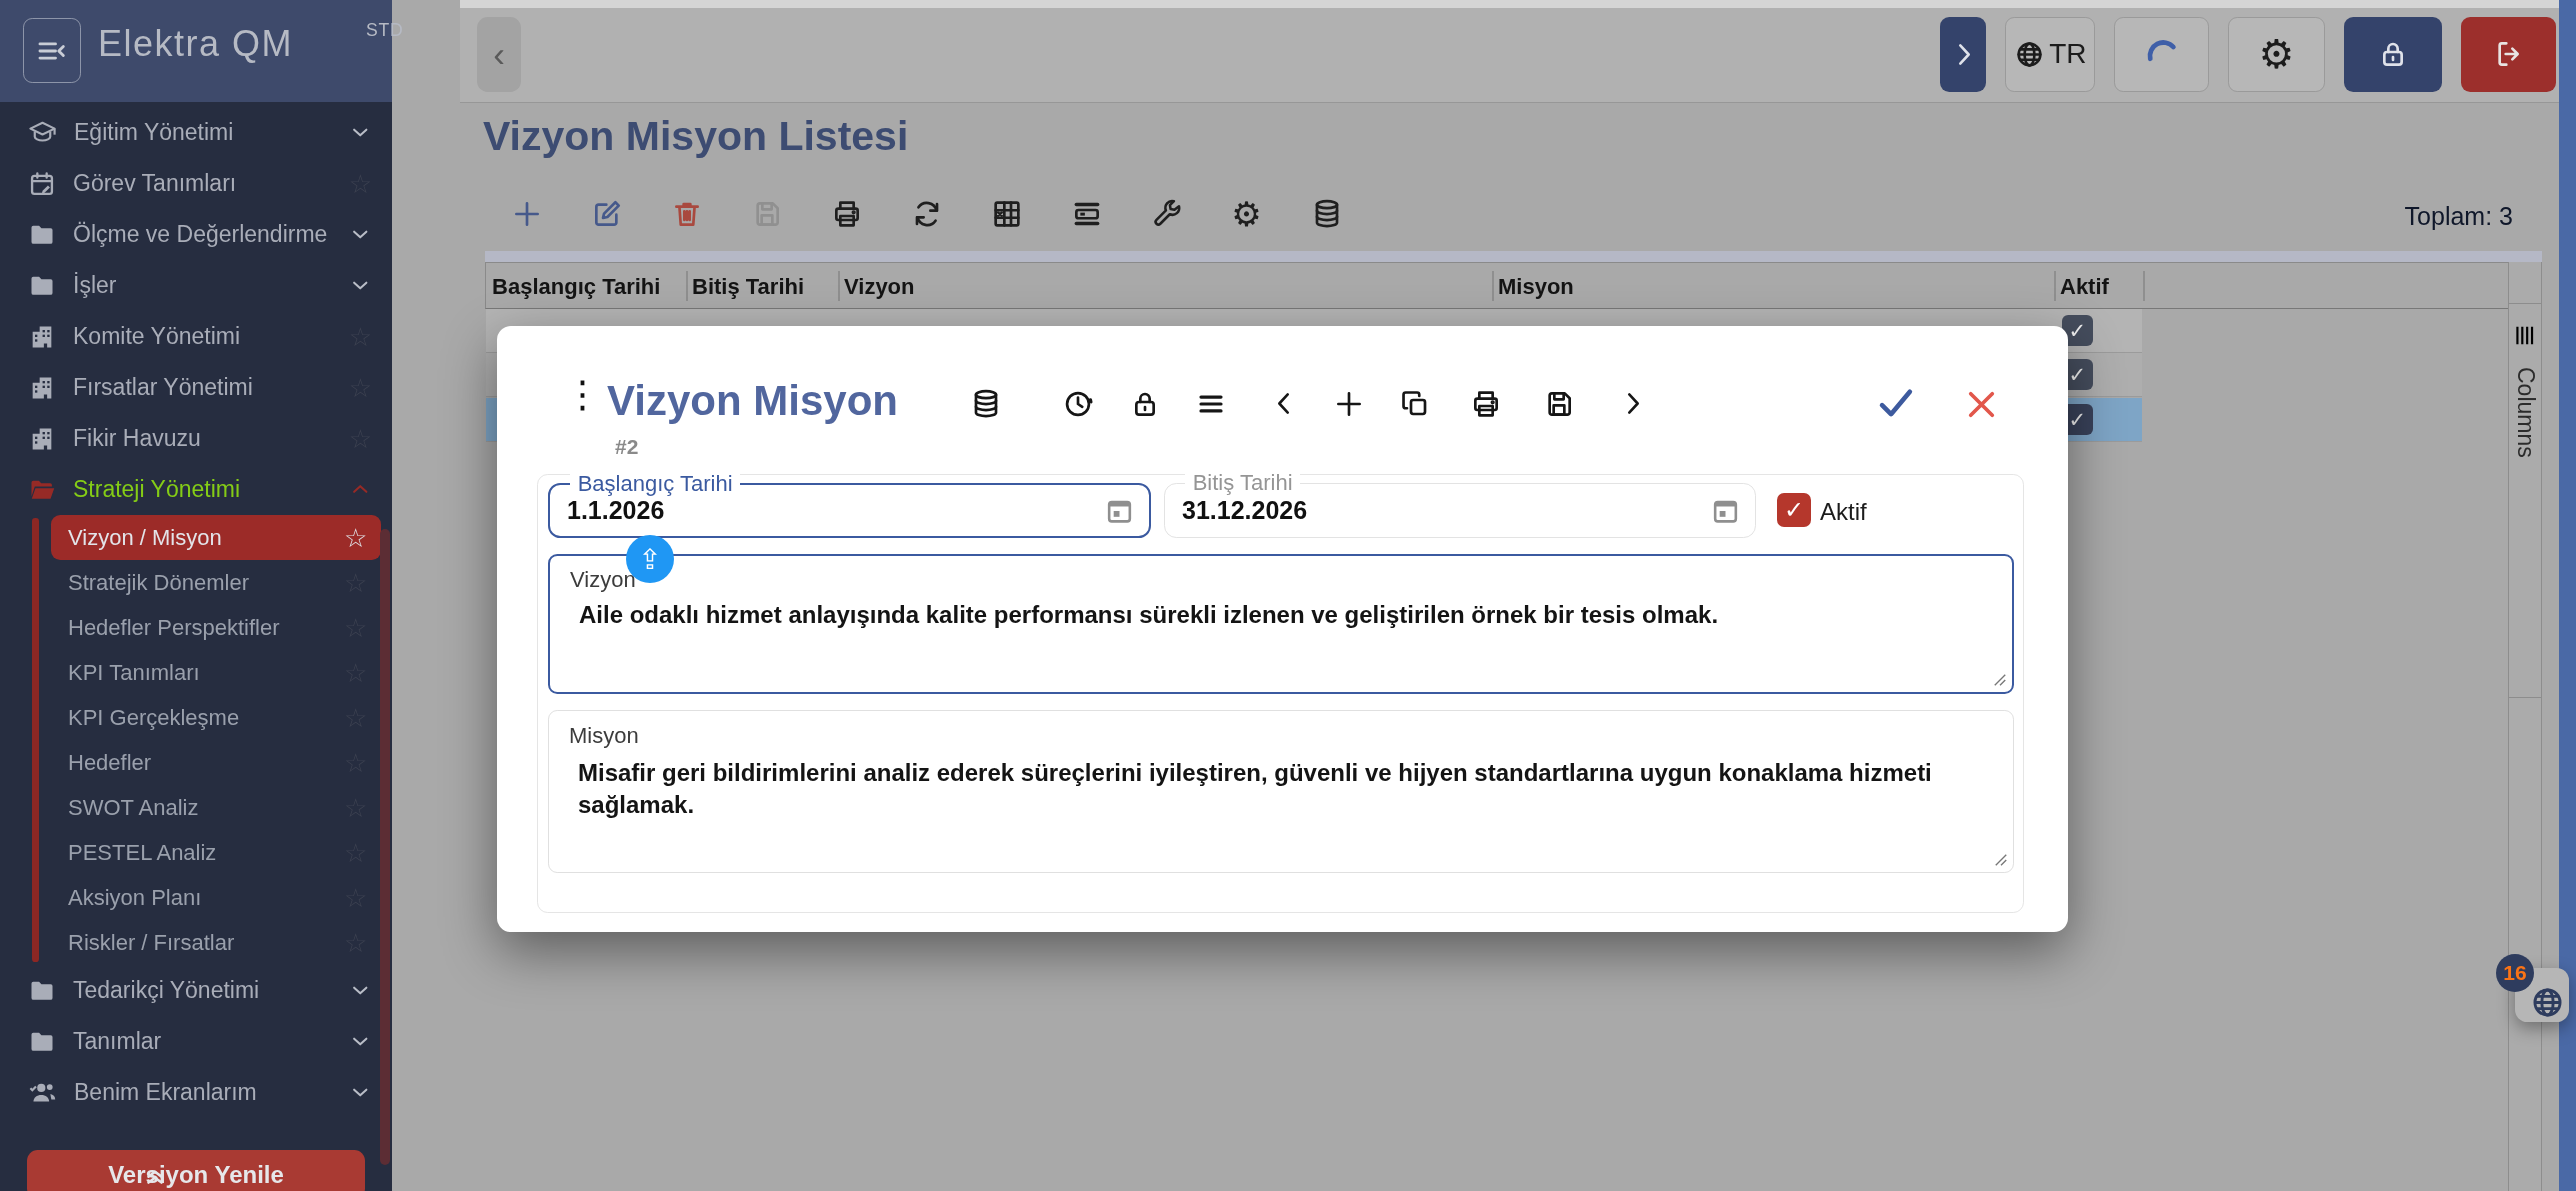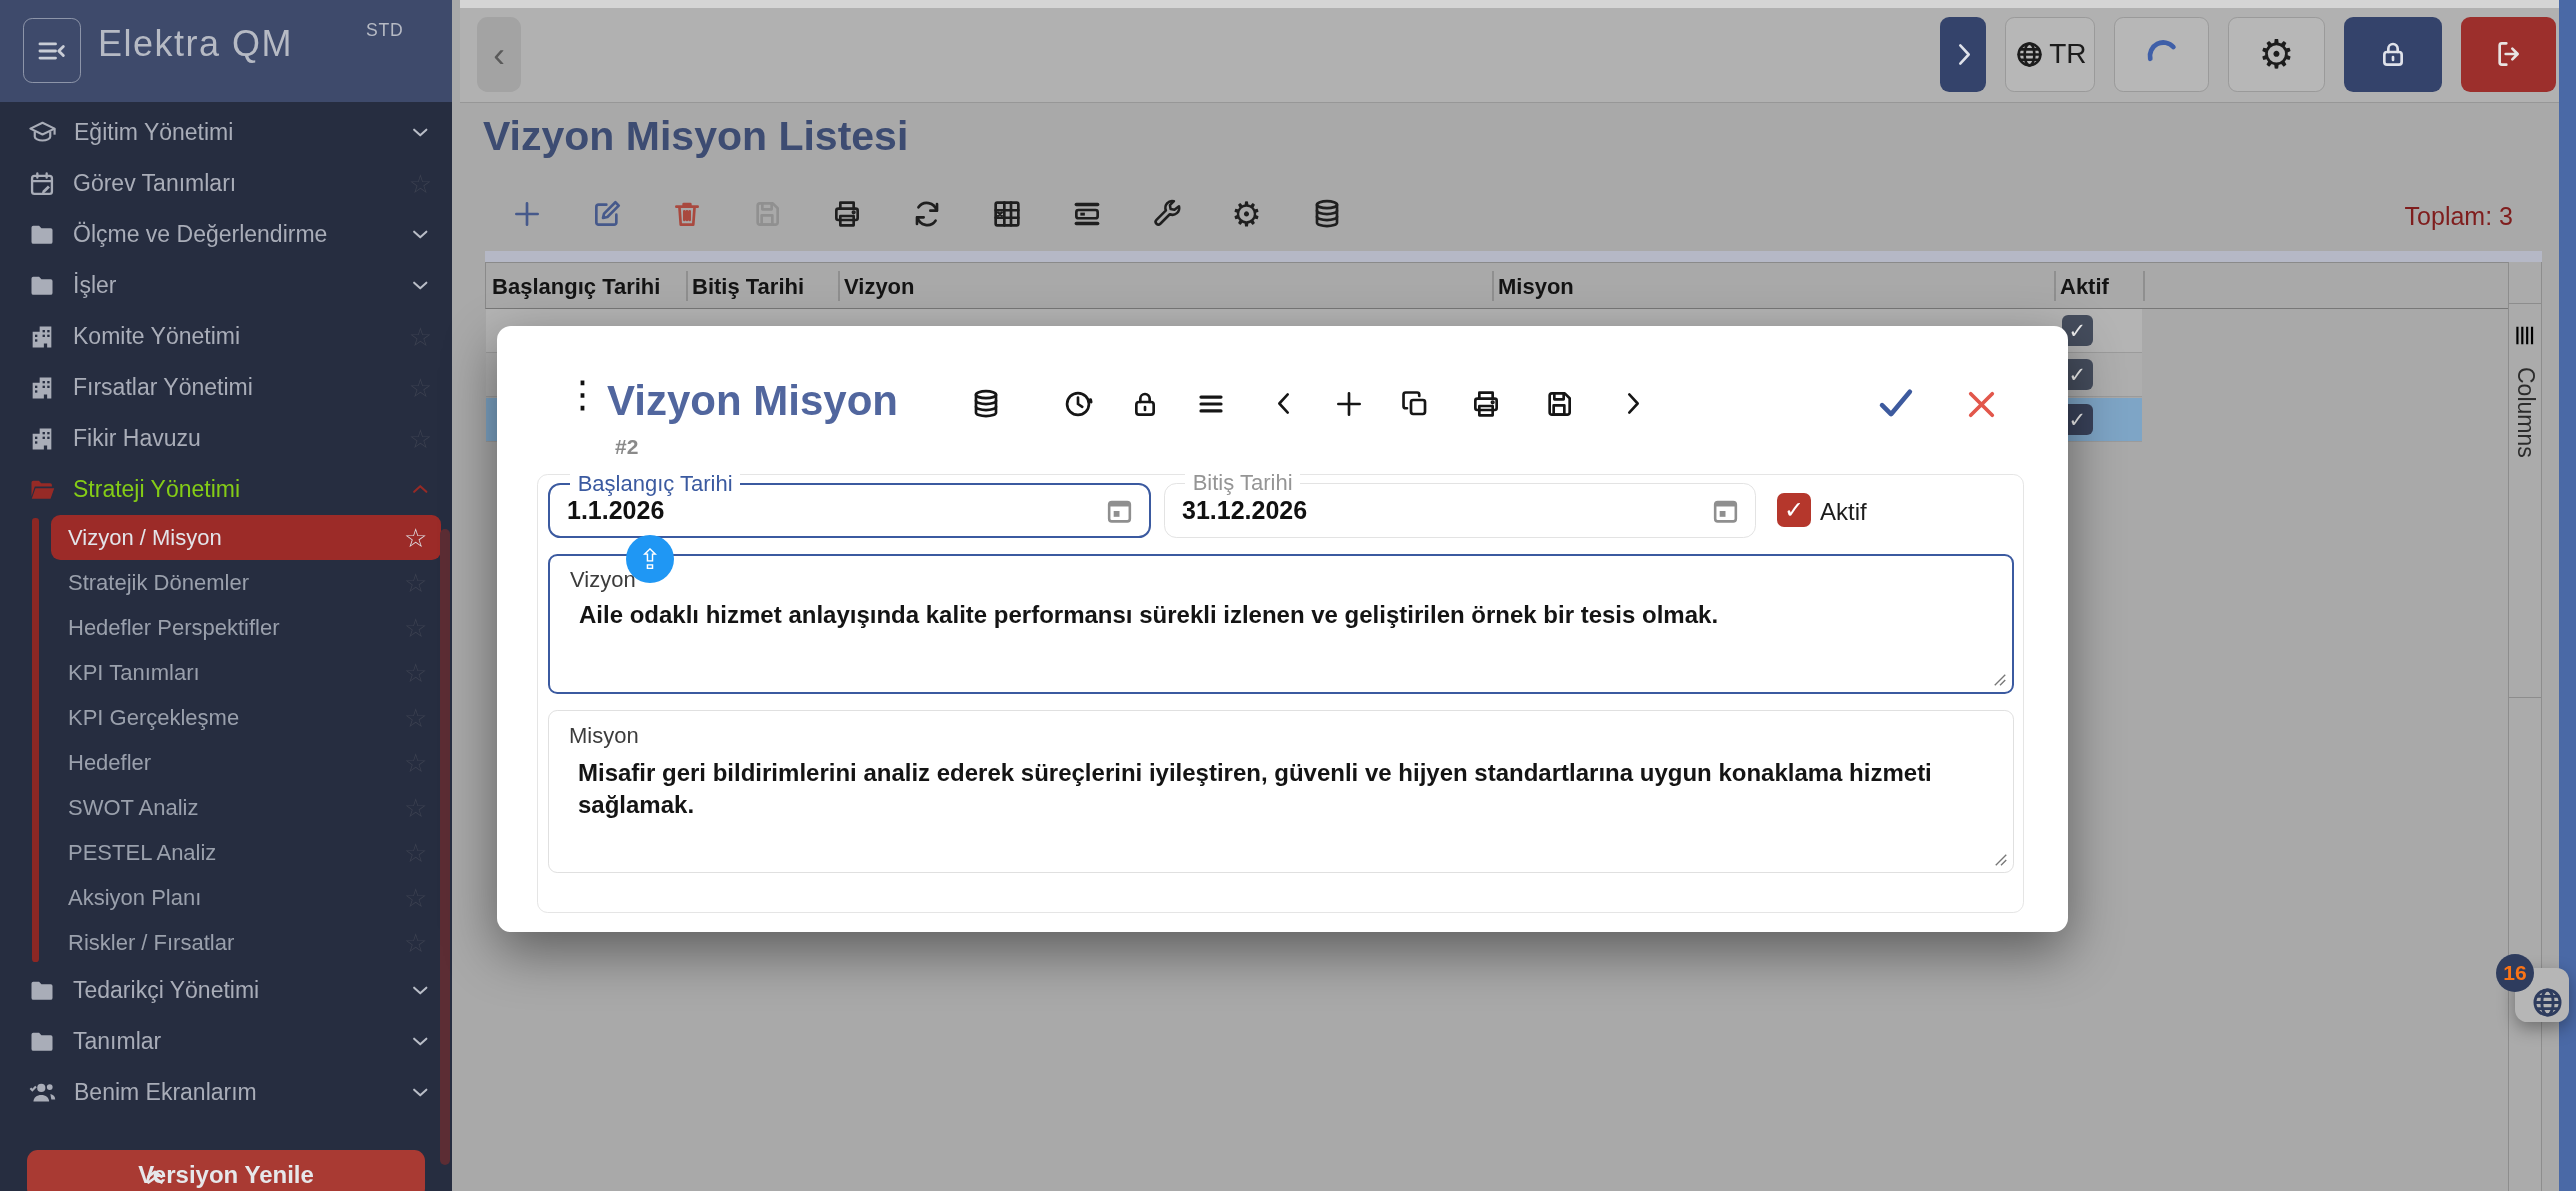--- a/index.html
+++ b/index.html
@@ -9,21 +9,21 @@
     --modal-title:#51669e; --field-blue:#3b5aa0; --danger:#e2574b;
     --badge-blue:#1f97f4; --scroll-blue:#4a69a6; --fab-navy:#2e3c5e;
   }
   *{margin:0;padding:0;box-sizing:border-box;font-family:"Liberation Sans",sans-serif;}
   html,body{background:#777;}
   #screen{position:relative;width:2576px;height:1191px;overflow:hidden;background:var(--main-bg);}
   svg{display:block;}
   .ic{flex:0 0 auto;}
 
   
-  #sidebar{position:absolute;left:0;top:0;width:452px;height:1191px;background:var(--sb-bg);z-index:3;}
+  #sidebar{position:absolute;left:0;top:0;width:392px;height:1191px;background:var(--sb-bg);z-index:3;}
   .sb-header{position:absolute;left:0;top:0;width:100%;height:102px;background:var(--sb-header);display:flex;align-items:center;}
   .burger-btn{position:absolute;left:23px;top:18.4px;width:58px;height:65px;border:1.5px solid #8d95a9;border-radius:9.2px;display:flex;align-items:center;justify-content:center;color:#c9cdd6;background:transparent;cursor:pointer;}
   .brand{position:absolute;left:98px;top:23px;font-size:36px;letter-spacing:1.5px;color:#b6bac4;}
   .brand-sup{position:absolute;left:366px;top:20px;font-size:17.6px;color:#b6bac4;letter-spacing:0.8px;}
   .sb-nav{position:absolute;left:0;top:107px;width:100%;}
   .sb-item{height:51px;display:flex;align-items:center;gap:17px;padding:0 20px 0 28px;font-size:23px;color:var(--sb-text);cursor:pointer;}
   .sb-item .lbl{white-space:nowrap;overflow:hidden;}
   .sb-item .trail{margin-left:auto;display:flex;align-items:center;color:#b9bdc7;}
   .star{font-size:26px;color:#3c4150;line-height:1;}
   .sb-item.accent{color:#84cc16;}
@@ -46,21 +46,21 @@
   .back-btn{position:absolute;left:17px;top:9.2px;width:44px;height:75px;background:#a3a3a3;border:none;border-radius:10.7px;color:#5a5a5a;font-size:35px;display:flex;align-items:center;justify-content:center;cursor:pointer;}
   .tr-btns{position:absolute;right:20px;top:9.2px;display:flex;gap:19px;padding-left:16px;}
   .tbtn{height:75px;border-radius:9.2px;display:flex;align-items:center;justify-content:center;gap:4.6px;border:1.5px solid transparent;cursor:pointer;font-size:26px;}
   .tbtn.navy{background:#34436b;color:#dfe2ea;}
   .tbtn.light{background:#b7b7b7;border-color:#9a9a9a;color:#1c1c1c;}
   .tbtn.red{background:#9c2f2c;color:#e8e3e2;}
 
   .page-title{position:absolute;left:23px;top:113px;font-size:41px;font-weight:bold;color:var(--title-blue);}
   .list-toolbar{position:absolute;left:49px;top:196px;display:flex;gap:45px;align-items:center;}
   .lt-ic{width:35px;height:35px;display:flex;align-items:center;justify-content:center;cursor:pointer;}
-  .total{position:absolute;right:63px;top:202px;font-size:25px;color:#7f1d1d;}
+  .total{position:absolute;right:63px;top:202px;font-size:25px;color:#0f172a;}
   .lavender{position:absolute;left:25px;right:34px;top:251px;height:11.5px;background:#b5b8c6;}
 
   
   .grid{position:absolute;left:25px;top:262px;right:67px;bottom:0;}
   .ghead{position:absolute;left:0;right:0;top:0;height:47px;background:#a9a9a9;border-top:0.8px solid #8a8a8a;border-left:0.8px solid #8a8a8a;border-bottom:1.5px solid #787878;}
   .gcell{position:absolute;top:0;height:47px;display:flex;align-items:center;font-size:22px;font-weight:bold;color:#141414;white-space:nowrap;cursor:pointer;}
   .gdiv{position:absolute;top:8.4px;height:30px;width:1.5px;background:#8f8f8f;}
   .grow{position:absolute;left:0.8px;width:1656px;height:44px;border-bottom:0.8px solid #9b9b9b;cursor:pointer;}
   .rowchk{position:absolute;left:1576px;top:6.1px;width:31px;height:31px;border-radius:6.1px;background:#454d5d;color:#f2f2f2;font-size:21px;display:flex;align-items:center;justify-content:center;}
   .cols-strip{position:absolute;top:262px;right:34px;bottom:0;width:34px;background:#ababab;border-left:0.8px solid #8d8d8d;border-right:0.8px solid #8d8d8d;}

